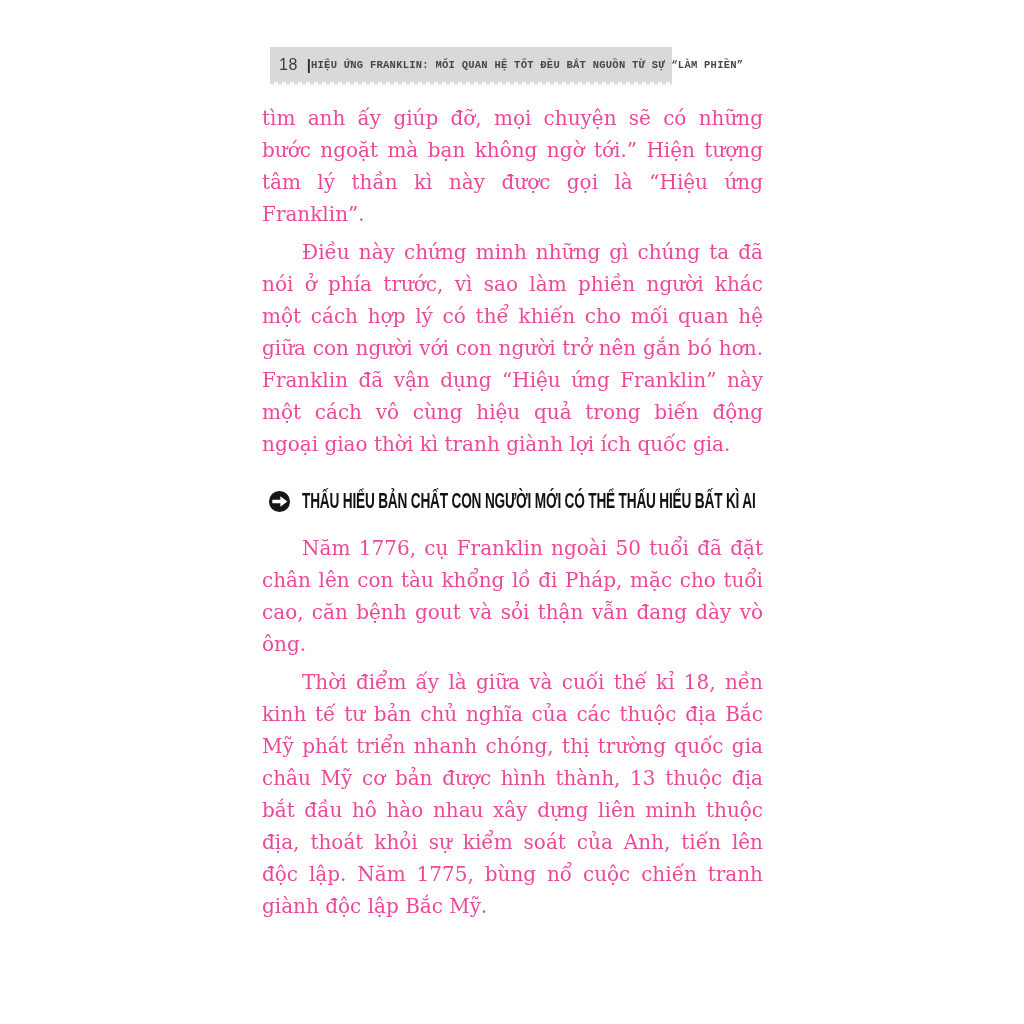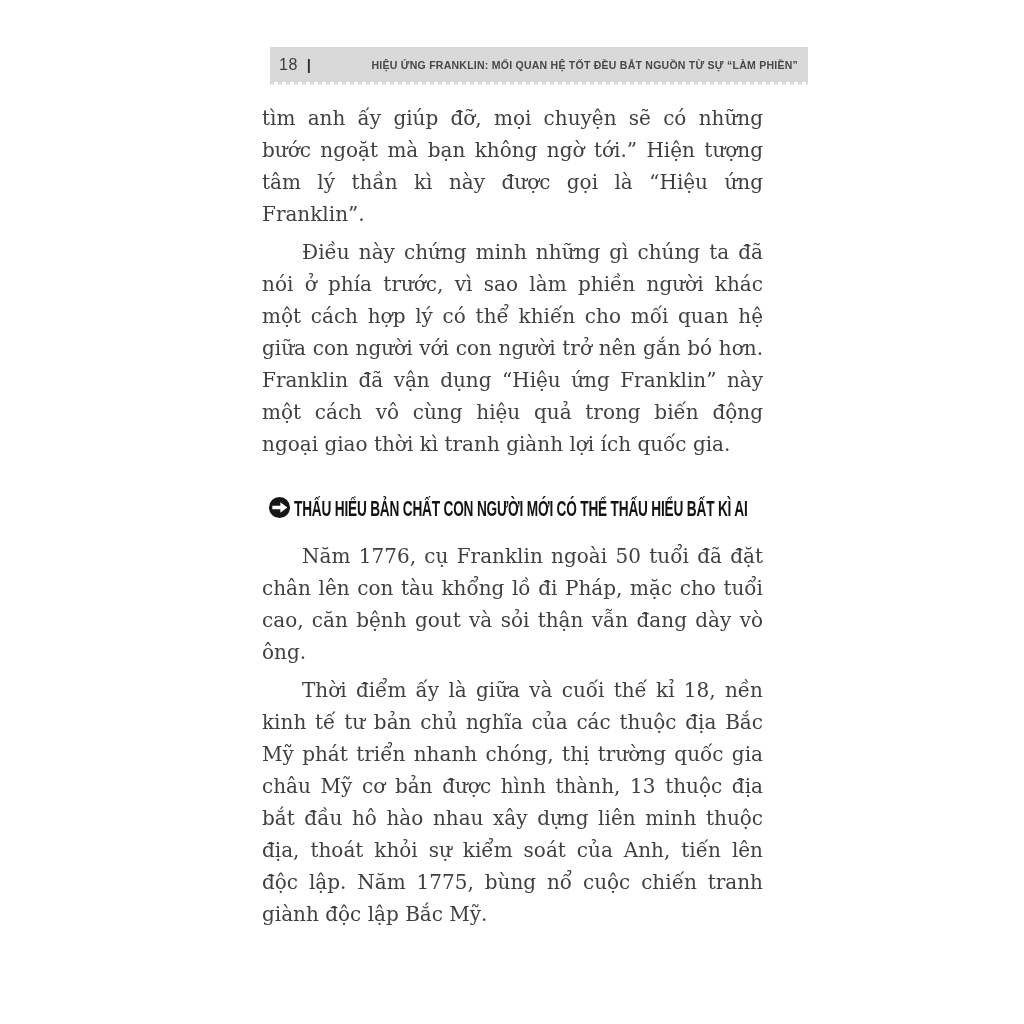--- a/index.html
+++ b/index.html
@@ -7,21 +7,21 @@
     position:relative;
     width:1024px;height:1024px;
     background:#ffffff;
     overflow:hidden;
     font-family:"DejaVu Serif", serif;
   }
   
   .header-bar{
     position:absolute;
     left:270px;top:47px;
-    width:538px;height:35px;
+    width:402px;height:35px;
     background:#d9d9d9;
     display:flex;
     align-items:center;
     box-sizing:border-box;
     padding:0 10px 0 9px;
   }
   
   .header-bar::after{
     content:"";
     position:absolute;
@@ -40,47 +40,48 @@
   }
   .header-sep{
     font-family:"Liberation Sans", sans-serif;
     font-size:15px;
     color:#2f2f2f;
     margin-left:9px;
     font-weight:bold;
   }
   .running-title{
     margin-left:auto;
-    font-family:Liberation Sans, sans-serif;
+    font-family:Liberation Mono, monospace;
     font-size:10.5px;
     font-weight:bold;
     color:#474747;
     letter-spacing:0.25px;
     white-space:nowrap;
   }
   
   .content{
     position:absolute;
     left:262px;top:102px;
     width:501px;
   }
   .para{
     margin:0 0 6px 0;
     font-size:20px;
     line-height:32px;
-    color:#404040;
+    color:#ec4899;
     text-align:justify;
     text-indent:40px;
   }
   .para.no-indent{text-indent:0;}
   
   .section-heading{
     display:flex;
-    gap:3px;
-    margin:36px 0 18px 6px;
+    align-items:center;
+    gap:11px;
+    margin:28px 0 18px 6px;
     white-space:nowrap;
   }
   .heading-icon{
     flex:0 0 auto;
     width:23px;height:23px;
     display:inline-block;
   }
   .heading-icon svg{display:block;width:100%;height:100%;}
   .heading-text{
     display:inline-block;

